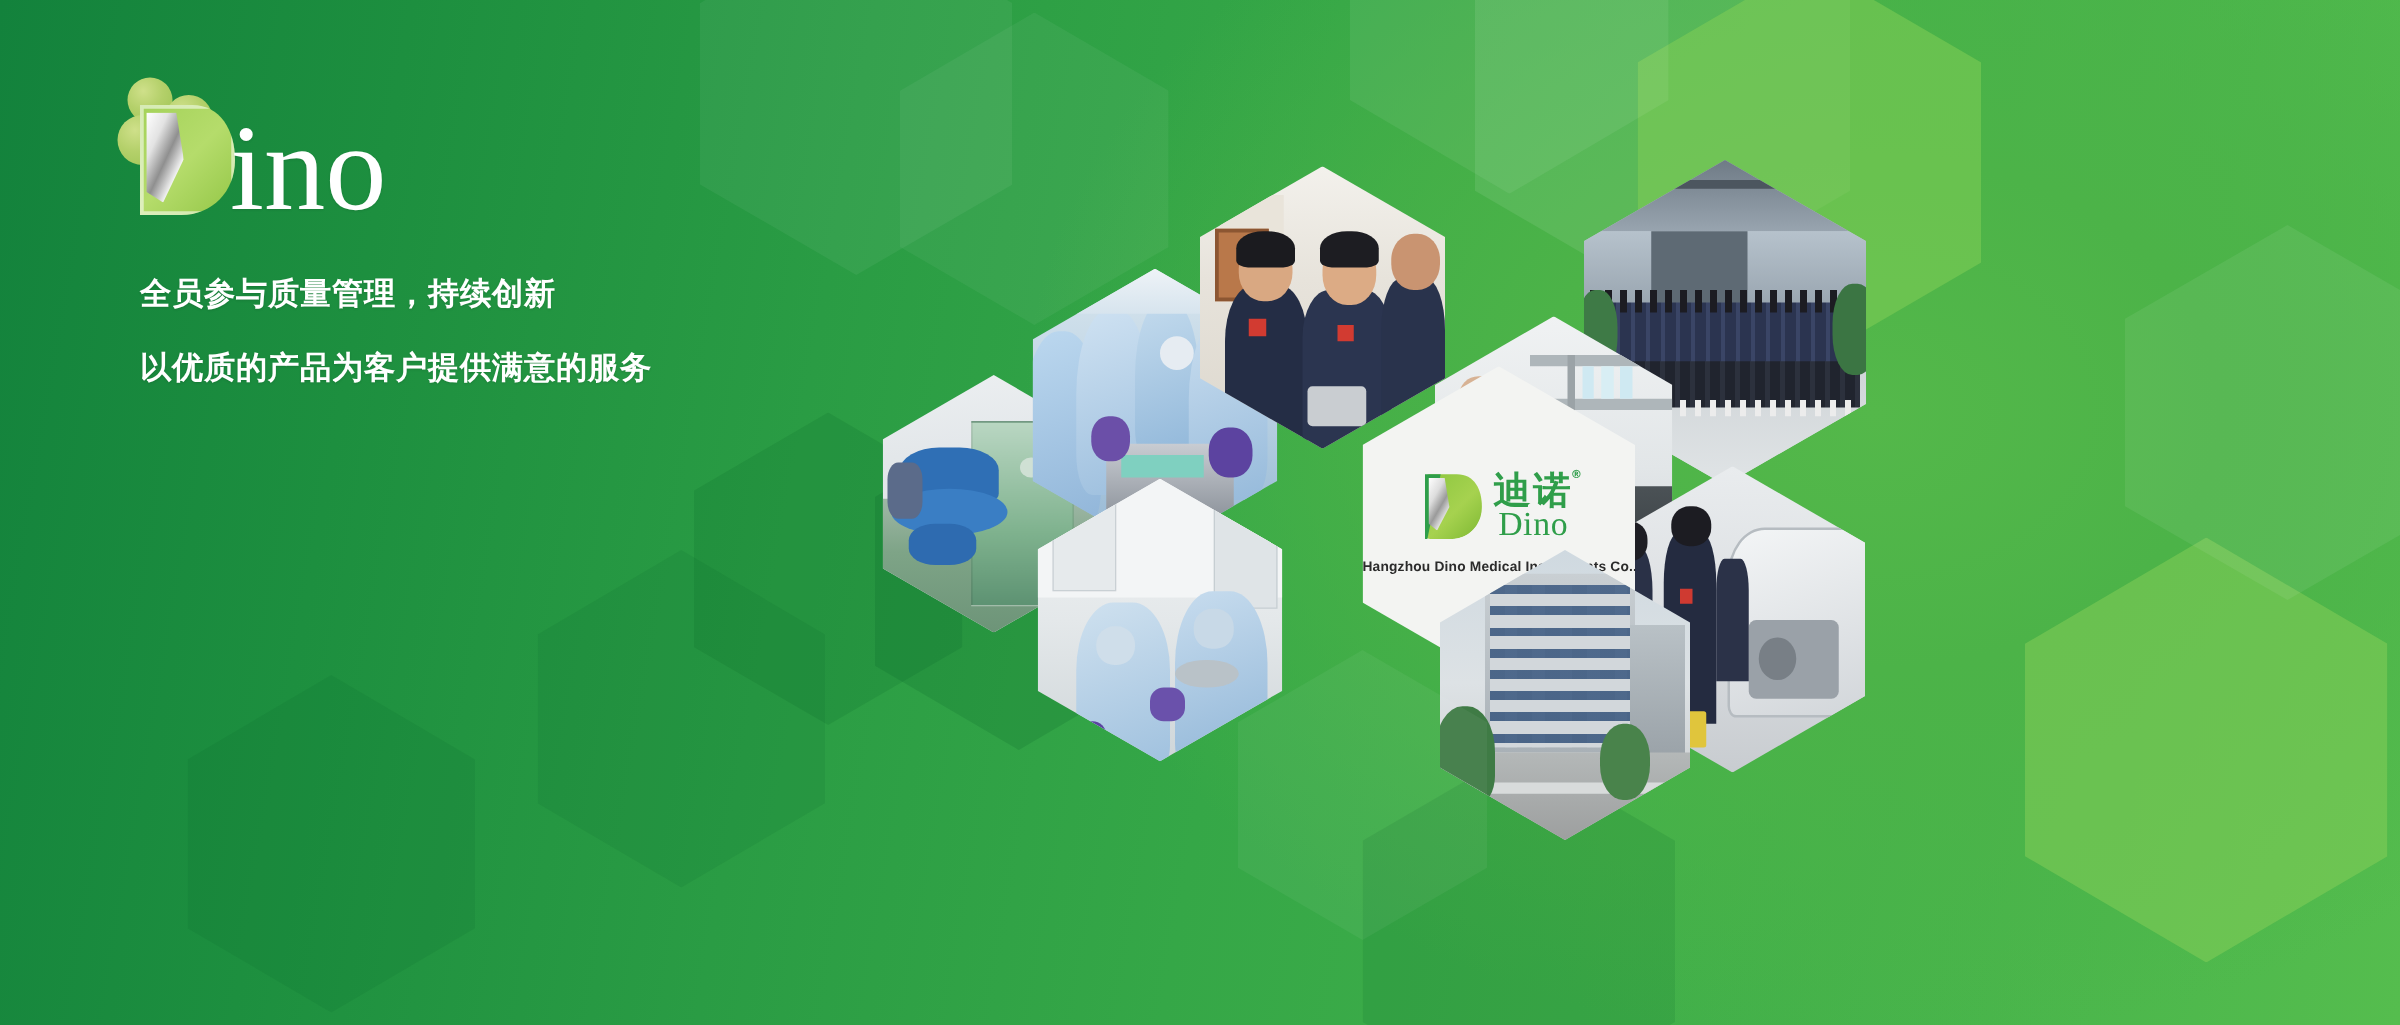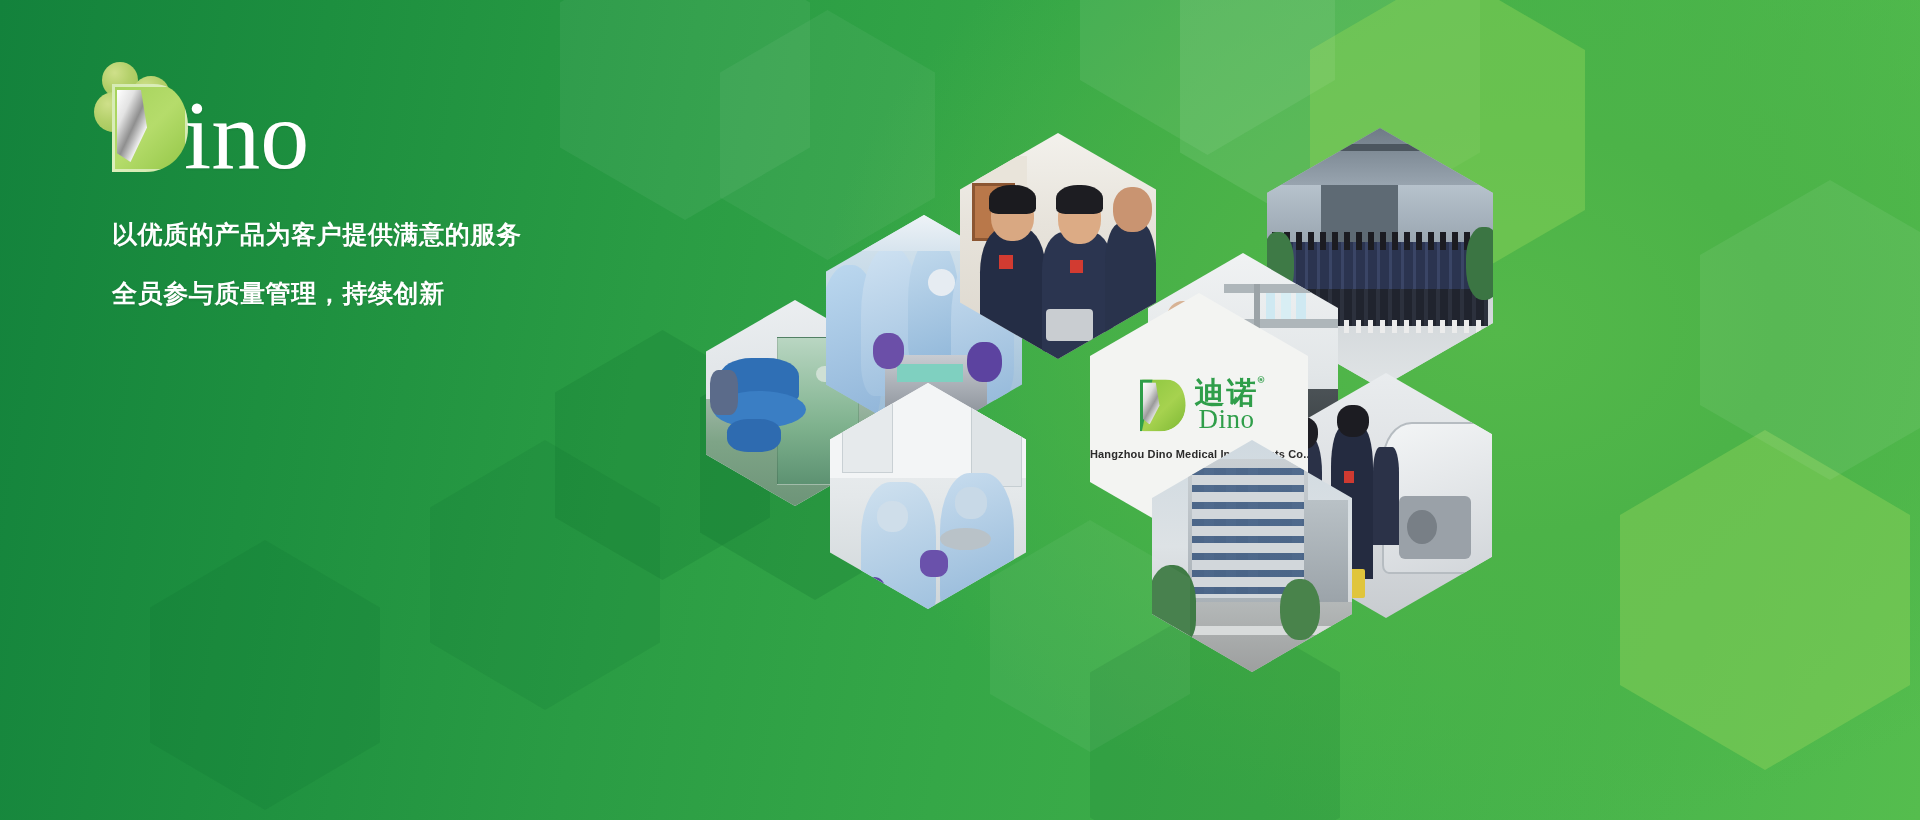--- a/index.html
+++ b/index.html
@@ -172,22 +172,22 @@
     </div>
     <div class="dmark">
       <div class="leaf"></div>
       <div class="curl"></div>
       <div class="frame"></div>
     </div>
     <div class="word">ino</div>
   </div>
 
   <div class="lines">
+    <div class="ln">全员参与质量管理，持续创新</div>
     <div class="ln">以优质的产品为客户提供满意的服务</div>
-    <div class="ln">全员参与质量管理，持续创新</div>
   </div>
 
   <div class="hex" style="left:706px;top:300px;width:178px;height:206px;">
     <div class="inner" style="background:
         linear-gradient(175deg,#eceff1 0%,#e3e7ea 30%,#dfe3e5 100%);">
       <div style="position:absolute;left:0;top:48%;width:100%;height:52%;background:linear-gradient(180deg,#9fb7a6 0%,#7ea487 40%,#6d9478 100%);"></div>
       <div style="position:absolute;left:40%;top:18%;width:46%;height:72%;background:linear-gradient(180deg,#b9d6c2 0%,#7fb28e 60%,#5d9272 100%);border:1px solid rgba(0,0,0,.12);"></div>
       <div style="position:absolute;left:8%;top:28%;width:44%;height:22%;background:#2f6fb5;border-radius:40% 40% 18% 18%;"></div>
       <div style="position:absolute;left:4%;top:44%;width:52%;height:18%;background:#3a7ec4;border-radius:50%;"></div>
       <div style="position:absolute;left:12%;top:58%;width:30%;height:16%;background:#2e6bb0;border-radius:40%;"></div>

